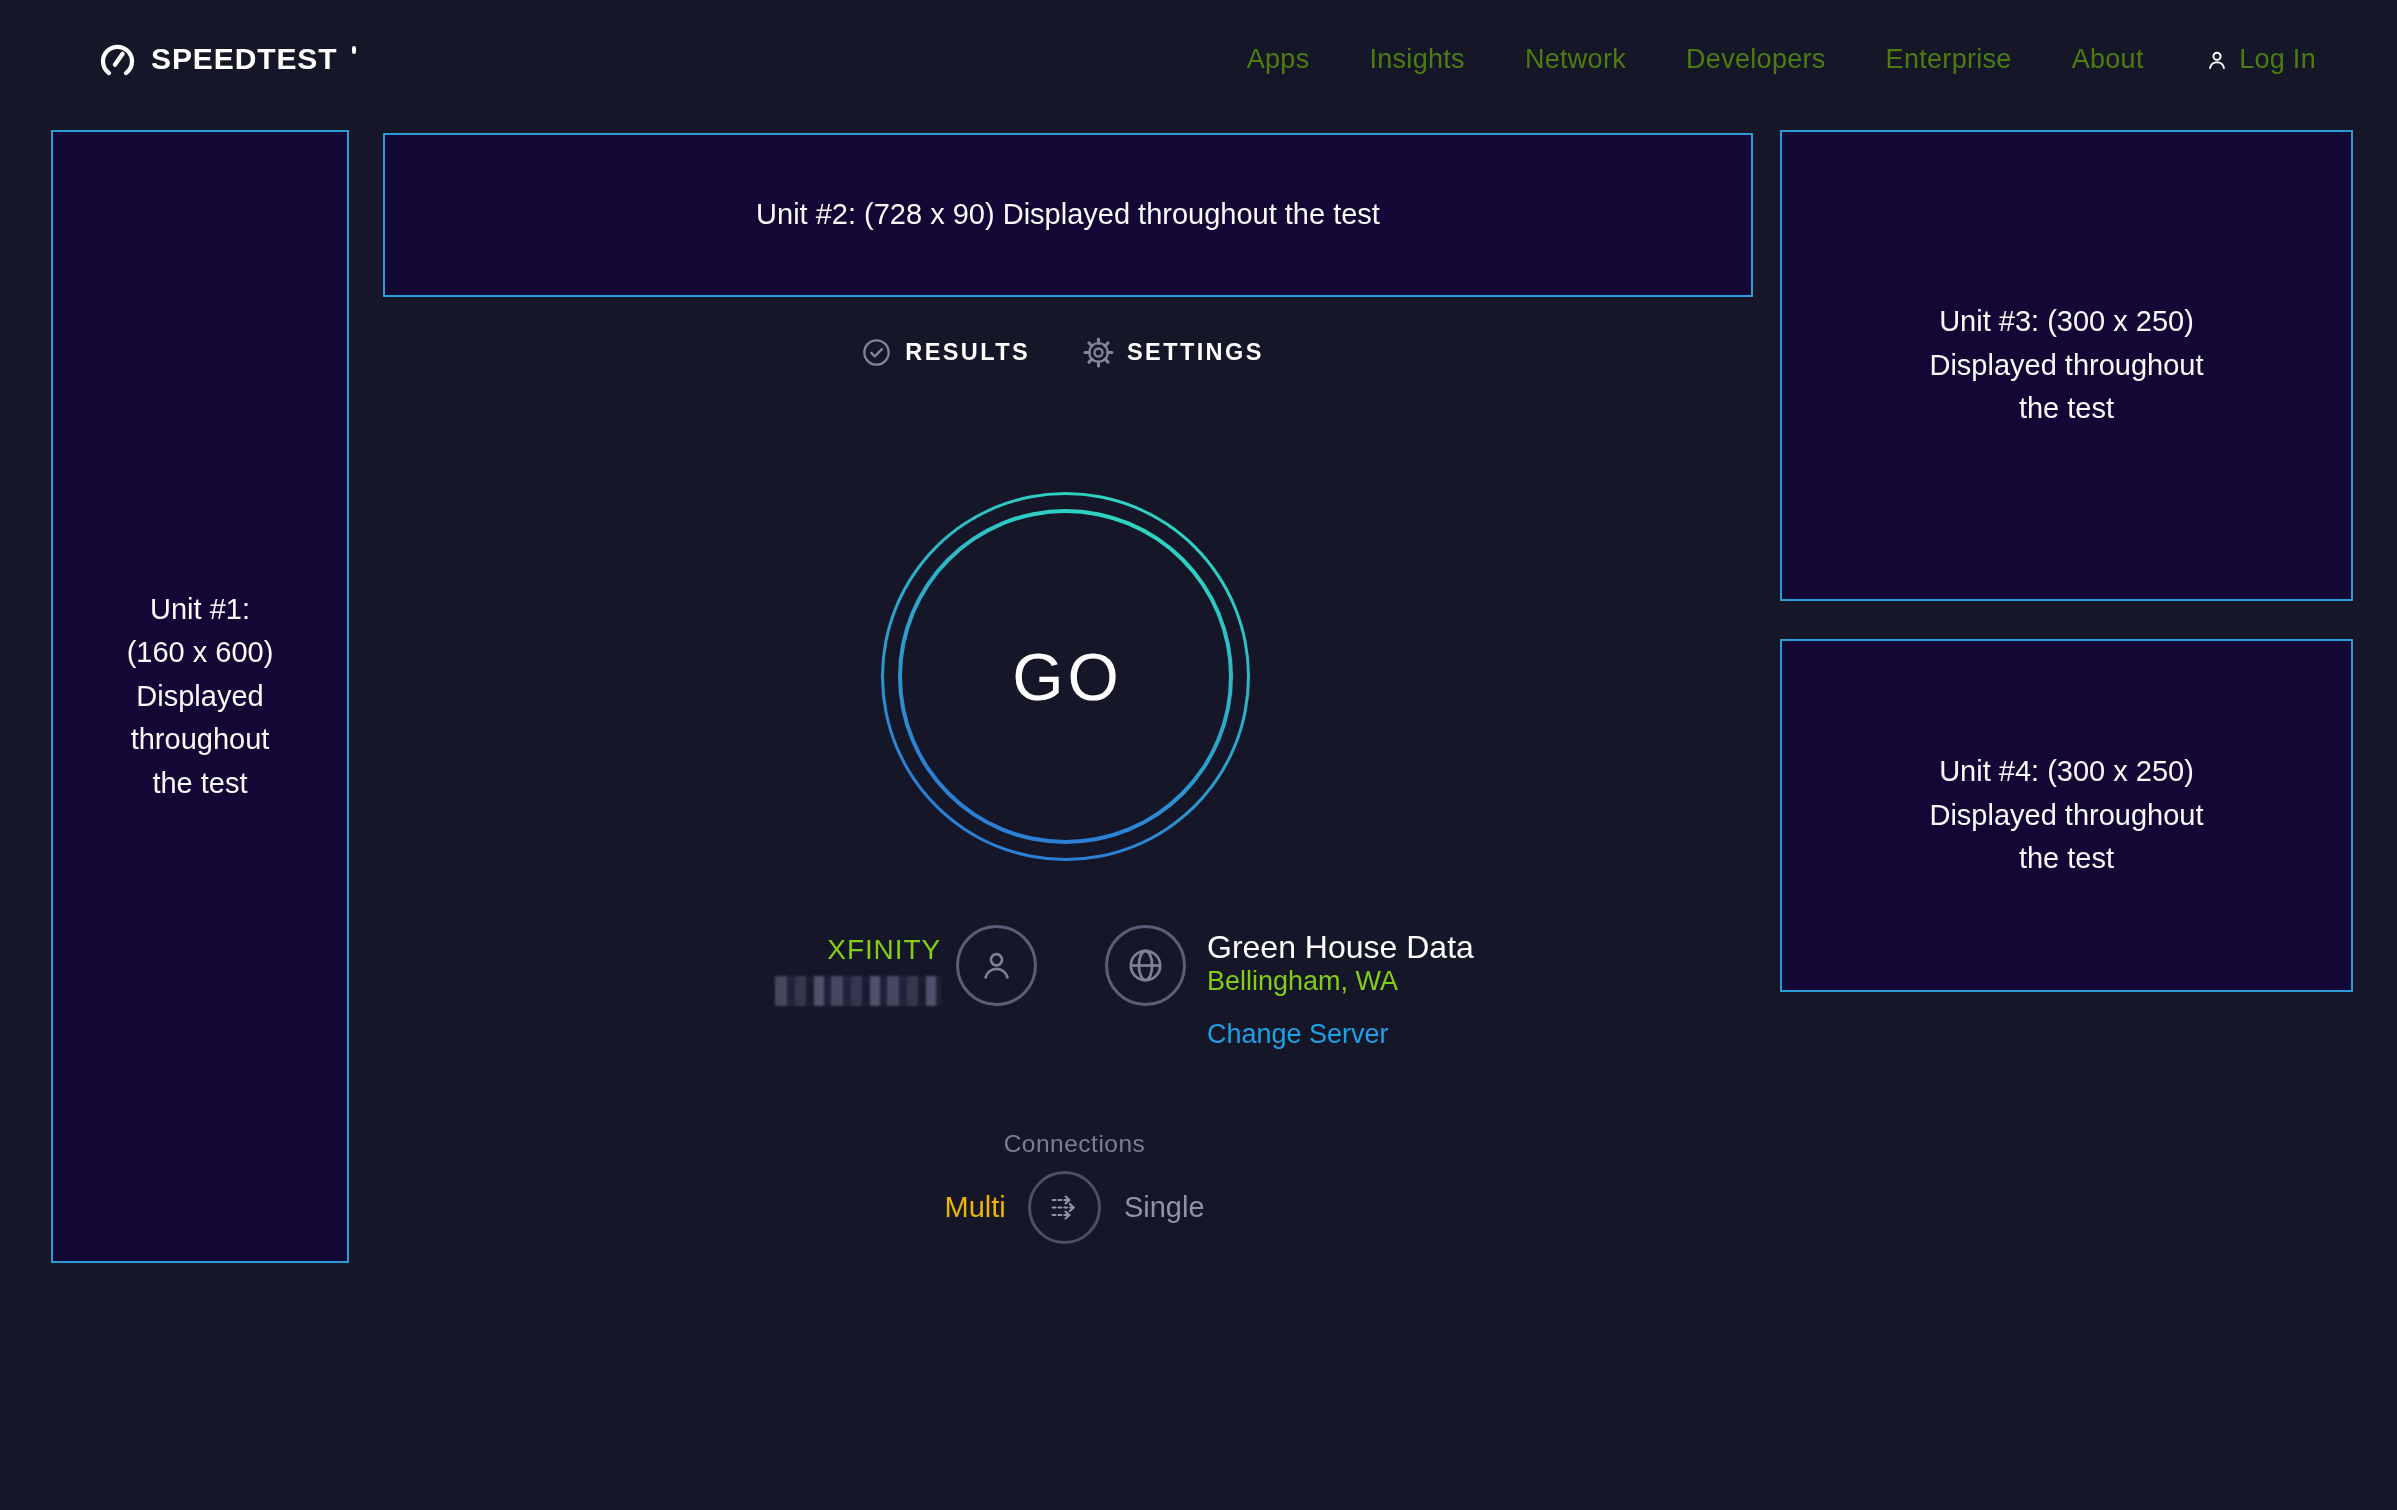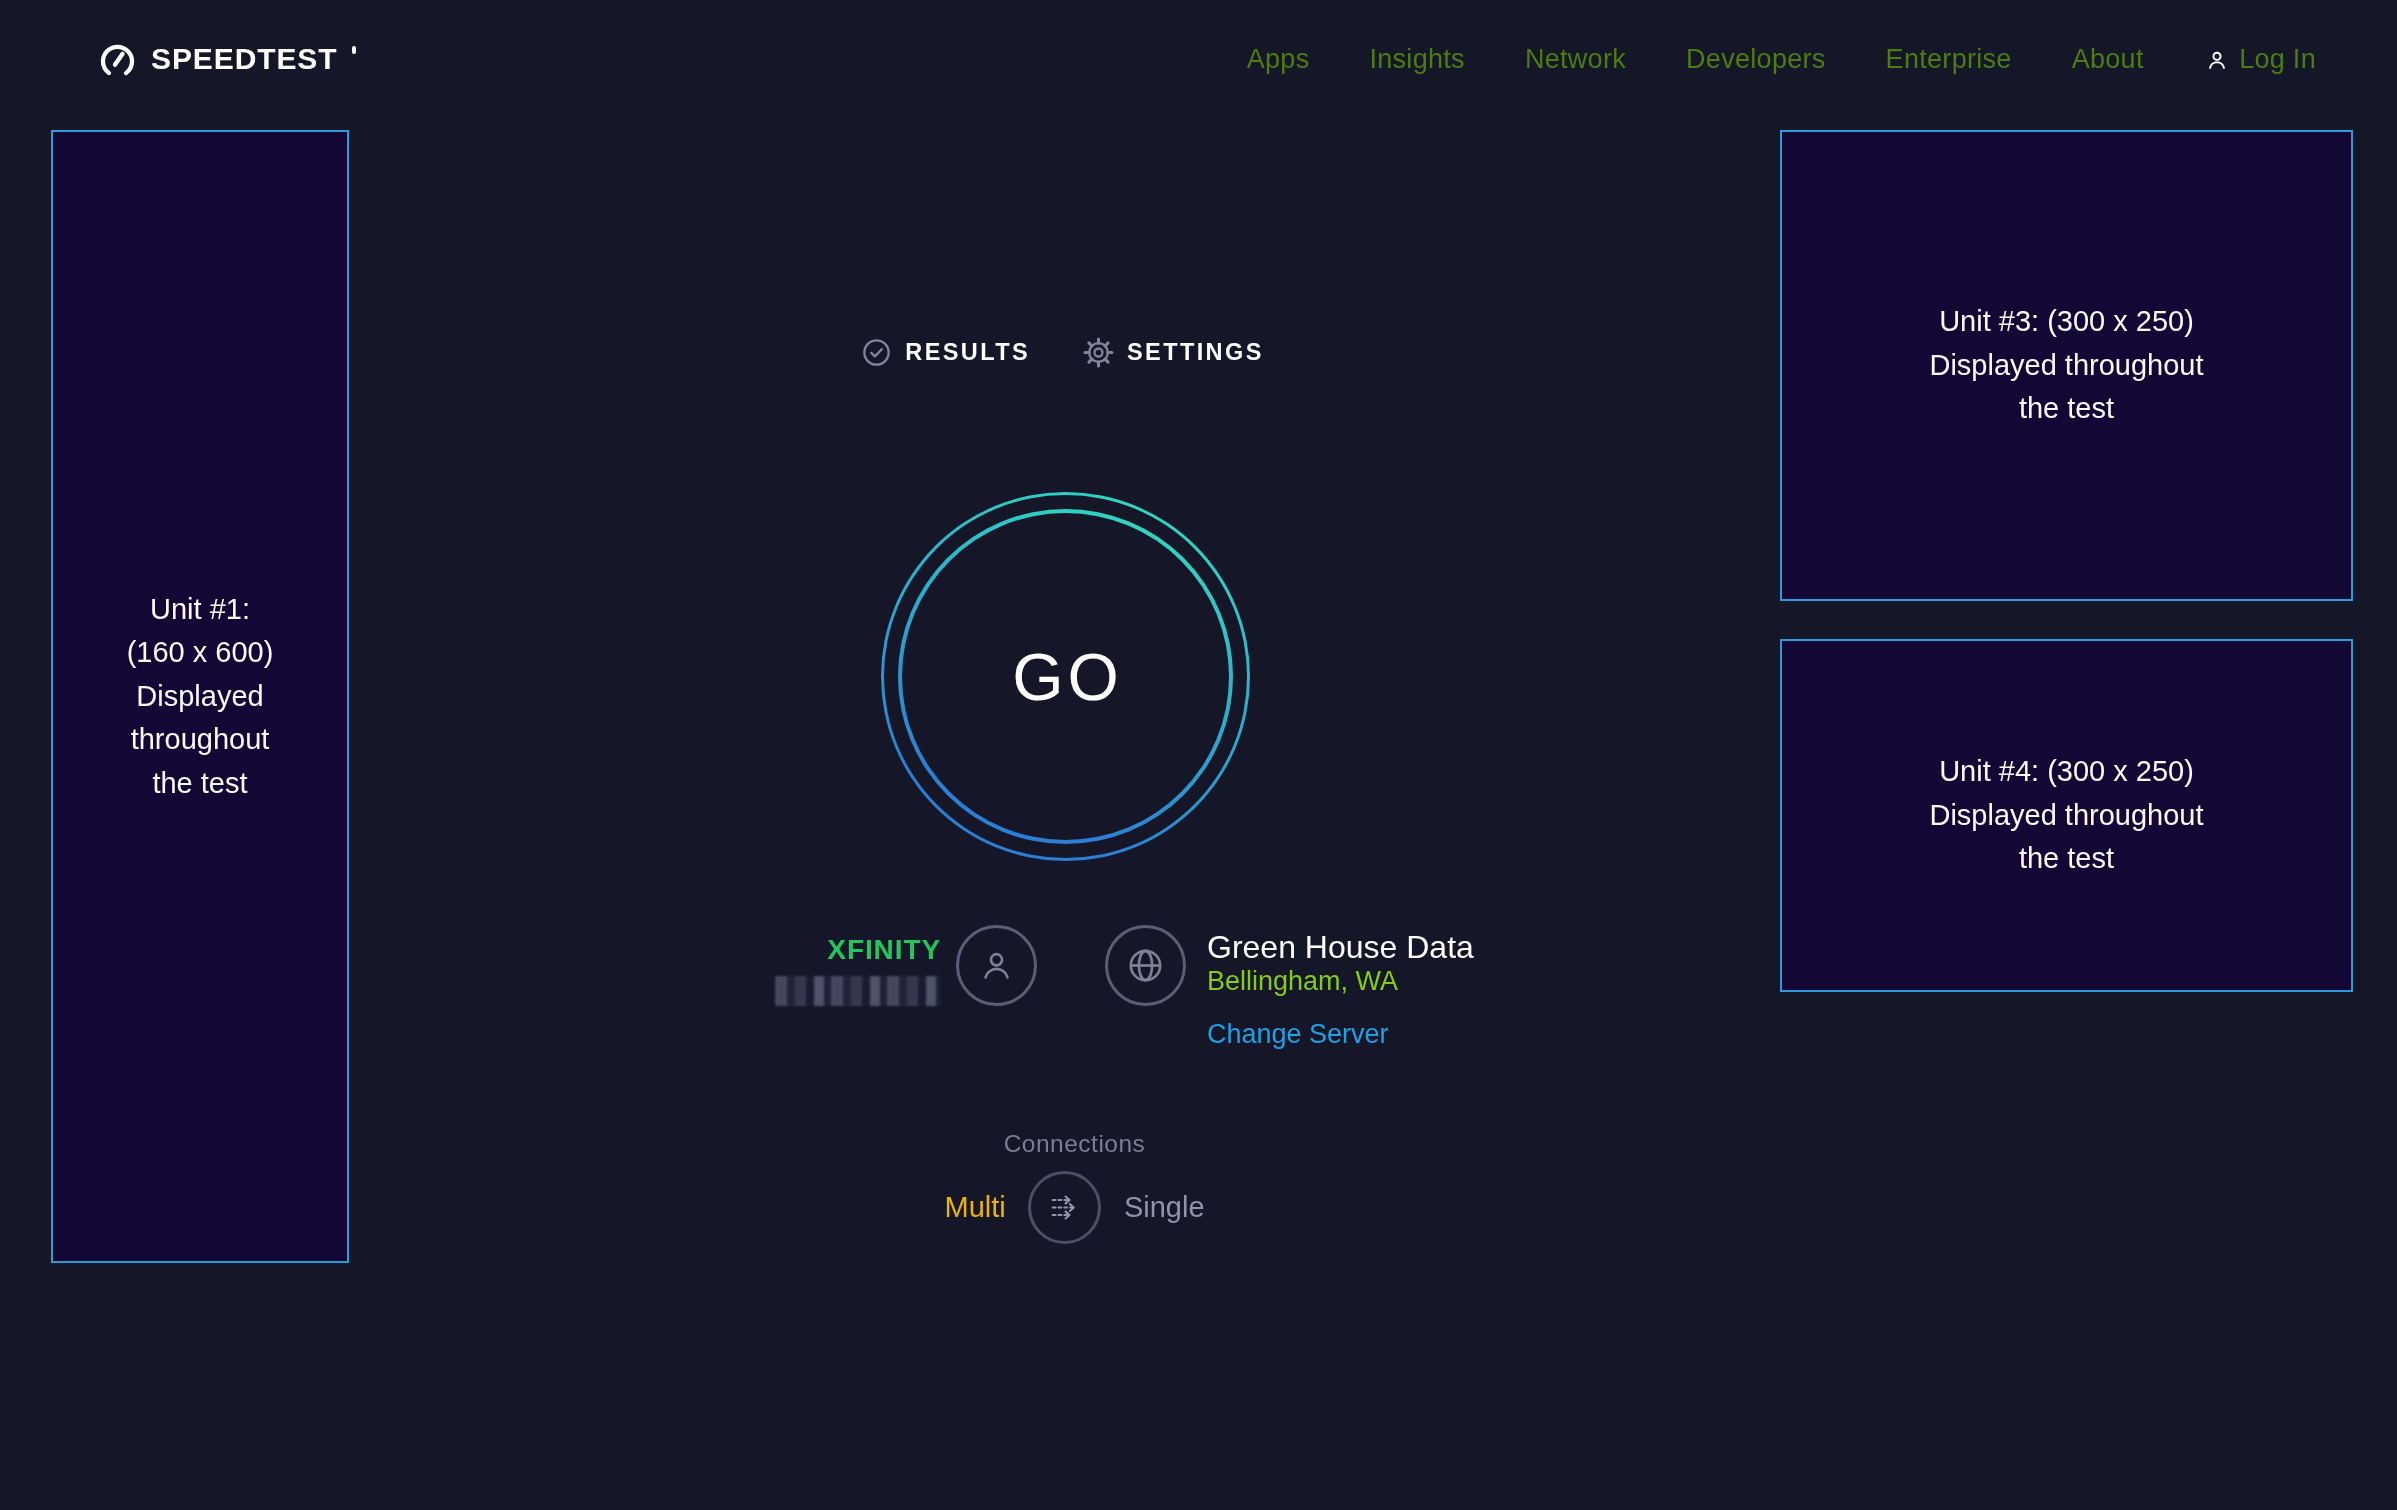--- a/index.html
+++ b/index.html
@@ -47,21 +47,21 @@
   .ring{border-radius:50%;background:linear-gradient(203deg,var(--ring-teal) 8%,var(--ring-blue) 82%);}
   .ring-outer{width:369px;height:369px;padding:2.8px;}
   .hole{width:100%;height:100%;border-radius:50%;background:var(--background);display:flex;align-items:center;justify-content:center;}
   .ring-inner{width:335px;height:335px;padding:3.8px;}
   .go-core{flex-direction:column;}
   .go-label{color:#fff;font-size:66px;font-weight:400;letter-spacing:3.8px;padding-left:3.8px;}
 
   
   .host-row{position:absolute;left:775px;top:923px;display:flex;align-items:flex-start;}
   .isp-block{display:flex;flex-direction:column;align-items:flex-end;width:166px;margin-right:15px;}
-  .isp-name{color:#22c55e;font-size:28px;font-weight:700;letter-spacing:0.9px;margin-top:11.3px;}
+  .isp-name{color:#84cc16;font-size:28px;font-weight:400;letter-spacing:0.9px;margin-top:11.3px;}
   .redacted{width:166px;height:30px;margin-top:9.4px;border-radius:1.9px;opacity:.9;filter:blur(1.1px);
     background:
       repeating-linear-gradient(90deg,#4a4e66 0 12.2px,#23263a 12.2px 20px,#383c54 20px 31px,#1b1e30 31px 39px,#555972 39px 49px,#202337 49px 56px);}
   .icon-circle{width:81px;height:81px;border:3.8px solid #5a5e76;border-radius:50%;display:flex;align-items:center;justify-content:center;color:#7d8198;flex:none;margin-top:1.9px;}
   .icon-circle svg{width:43px;height:43px;}
   .icon-user{margin-right:68px;}
   .icon-globe{margin-right:21px;}
   .server-block{display:flex;flex-direction:column;align-items:flex-start;}
   .server-name{color:#fff;font-size:32px;font-weight:400;margin-top:5.6px;}
   .server-loc{color:#84cc16;font-size:27px;}
@@ -107,20 +107,23 @@
     </nav>
   </header>
 
   <div class="ad" id="ad1">
       <span>Unit #1:
 (160 x 600)
 Displayed
 throughout
 the test</span>
     </div>
+  <div class="ad" id="ad2">
+      <span>Unit #2: (728 x 90) Displayed throughout the test</span>
+    </div>
   <div class="ad" id="ad3">
       <span>Unit #3: (300 x 250)
 Displayed throughout
 the test</span>
     </div>
   <div class="ad" id="ad4">
       <span>Unit #4: (300 x 250)
 Displayed throughout
 the test</span>
     </div>

